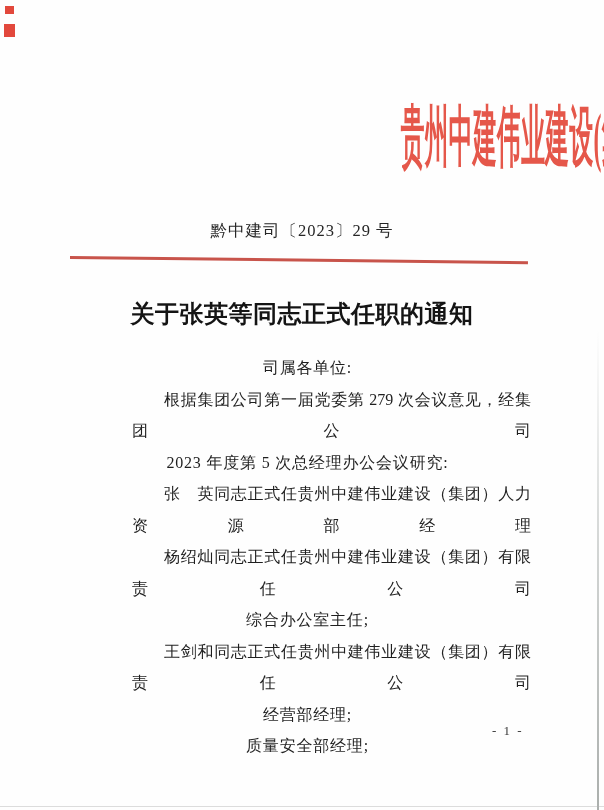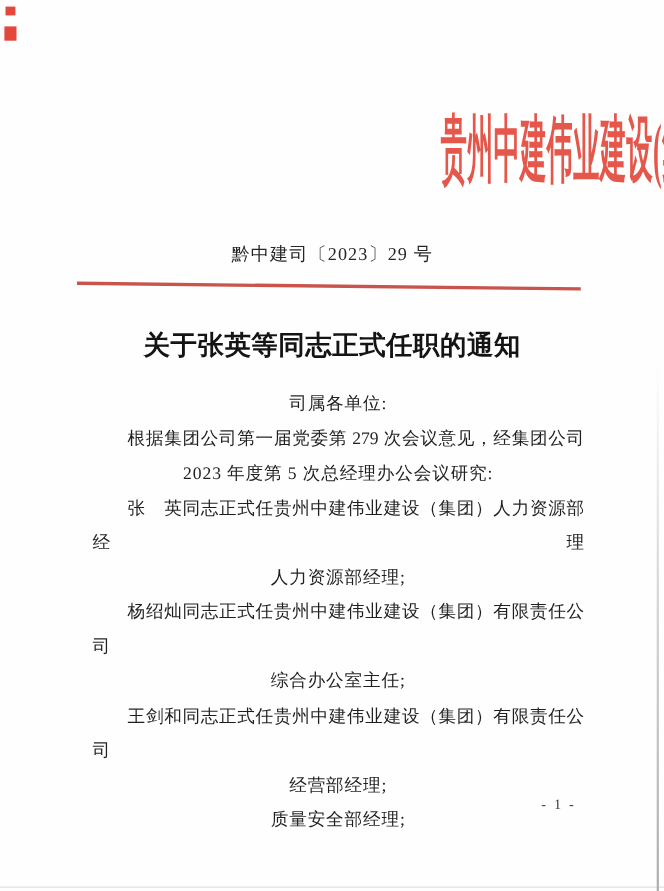--- a/index.html
+++ b/index.html
@@ -93,21 +93,21 @@
     width: 447px;
     font-size: 16px;
     line-height: 31.5px;
     color: #1f1f1f;
   }
   .ln {
     letter-spacing: 0.8px;
     white-space: pre-wrap;
     text-align: center;
   }
-  .ln.indent { text-indent: 2em; }
+  .ln.indent { text-indent: 2em; margin-left: 48px; }
   .ln.fill {
     letter-spacing: normal;
     text-align: justify;
     text-align-last: justify;
   }
   
   .page-number {
     position: absolute;
     top: 723px;
     left: 492px;
@@ -149,21 +149,20 @@
 
   <div class="red-rule"></div>
 
   <div class="doc-title">关于张英等同志正式任职的通知</div>
 
   <div class="doc-body">
     <div class="ln">司属各单位:</div>
     <div class="ln indent fill">根据集团公司第一届党委第 279 次会议意见，经集团公司</div>
     <div class="ln">2023 年度第 5 次总经理办公会议研究:</div>
     <div class="ln indent fill">张　英同志正式任贵州中建伟业建设（集团）人力资源部经理</div>
-    <div class="ln">人力资源部经理;</div>
     <div class="ln indent fill">杨绍灿同志正式任贵州中建伟业建设（集团）有限责任公司</div>
     <div class="ln">综合办公室主任;</div>
     <div class="ln indent fill">王剑和同志正式任贵州中建伟业建设（集团）有限责任公司</div>
     <div class="ln">经营部经理;</div>
     <div class="ln">质量安全部经理;</div>
   </div>
 
   <div class="page-number">- 1 -</div>
 
   <div class="edge-right"></div>

